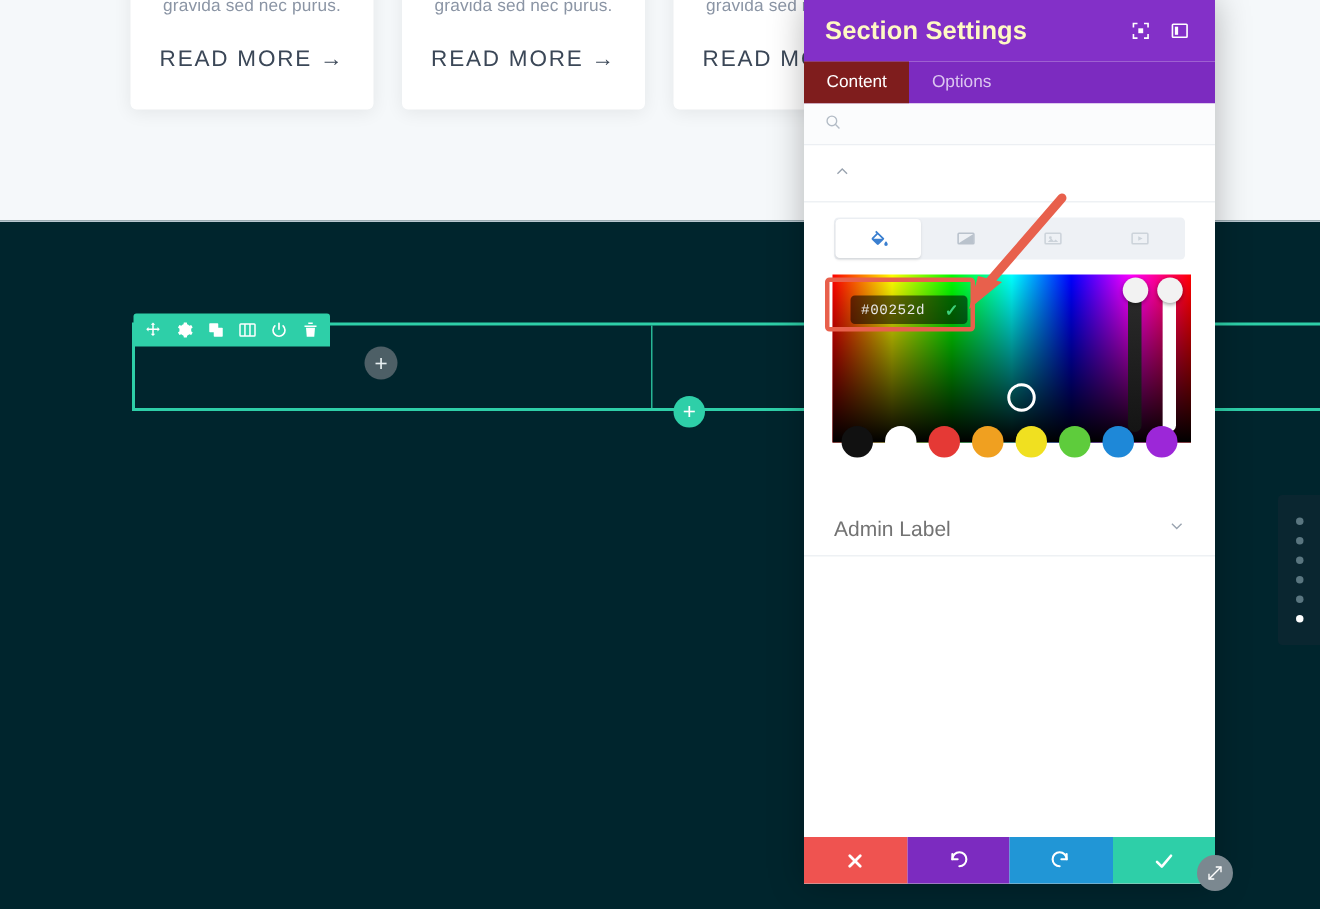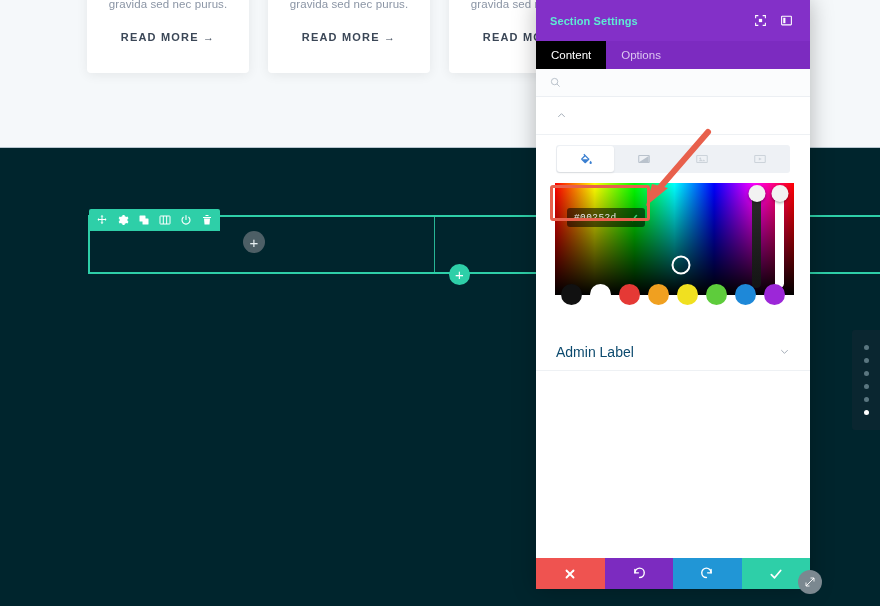--- a/index.html
+++ b/index.html
@@ -27,21 +27,21 @@
     box-shadow: 0 2px 12px rgba(0,0,0,0.07);
     display: flex; flex-direction: column;
     align-items: center; justify-content: flex-start;
     padding-top: 90px;
   }
   .card-text {
     font-size: 11.5px; color: #8b95a5; letter-spacing: .1px;
   }
   .card-link {
     margin-top: 21px;
-    font-size: 11px; font-weight: bold; letter-spacing: 1.2px;
+    font-size: 15px; font-weight: normal; letter-spacing: 1.2px;
     color: #3b4757;
   }
 
   .canvas-dark {
     position: absolute; left: 0; top: 147px; width: 880px; height: 459px;
     background: #00252d;
     border-top: 1px solid #b9c7d0;
   }
 
   
@@ -113,39 +113,39 @@
     background: #ffffff;
     box-shadow: 0 0 22px rgba(0,0,0,0.28);
     display: flex; flex-direction: column;
   }
   .panel-header {
     height: 41px; background: #8330c8;
     display: flex; align-items: center;
     padding: 0 14px;
   }
   .panel-title {
-    color: #5eead4; font-size: 11px; font-weight: bold;
+    color: #fef9c3; font-size: 17px; font-weight: bold;
     flex: 1; letter-spacing: .1px;
   }
   .panel-hicon {
     width: 20px; height: 20px; margin-left: 6px;
     display: flex; align-items: center; justify-content: center;
   }
   .panel-hicon svg { width: 13px; height: 13px; }
 
   .panel-tabs {
     height: 28px; background: #7c2bc0;
     display: flex; align-items: stretch;
   }
   .panel-tab {
     padding: 0 15px;
     display: flex; align-items: center;
     color: #dcc6f0; font-size: 11.5px;
   }
-  .panel-tab.active { background: #000000; color: #ffffff; }
+  .panel-tab.active { background: #7f1d1d; color: #ffffff; }
 
   .search-row {
     height: 28px;
     display: flex; align-items: center;
     padding: 0 14px;
     border-bottom: 1px solid #eceff3;
     background: #fbfcfd;
   }
   .search-input {
     flex: 1; border: none; outline: none; background: transparent;
@@ -156,21 +156,21 @@
   .search-icon svg { width: 11px; height: 11px; stroke: #b3bcc6; fill: none; }
 
   .panel-body { flex: 1; overflow: hidden; background: #ffffff; }
 
   .accordion-head {
     height: 38px; display: flex; align-items: center;
     padding: 0 20px;
     border-bottom: 1px solid #eef1f4;
   }
   .accordion-title { flex: 1; font-size: 14px; color: #4a7bb5; }
-  .accordion-title.muted { color: #0c4a6e; }
+  .accordion-title.muted { color: #737373; }
   .chev svg { width: 11px; height: 11px; stroke: #9aa4b0; fill: none; stroke-width: 2; }
 
   .bg-tabs {
     display: flex; gap: 1px;
     margin: 10px 20px 0 20px;
     background: #eef1f5; border-radius: 3px;
     padding: 1px;
   }
   .bg-tab {
     flex: 1; height: 26px;
@@ -214,21 +214,21 @@
   }
   .slider-handle {
     position: absolute; top: -8px; left: 50%;
     transform: translateX(-50%);
     width: 17px; height: 17px; border-radius: 50%;
     background: #f2f2f2;
     box-shadow: 0 1px 3px rgba(0,0,0,0.4);
   }
 
   .hex-box {
-    position: absolute; left: 12px; top: 25px;
+    position: absolute; left: 12px; top: 14px;
     width: 78px; height: 19px;
     background: rgba(0,0,0,0.55);
     border-radius: 3px;
     display: flex; align-items: center;
     padding-left: 7px;
     z-index: 4;
   }
   .hex-value {
     color: #e8e8e8; font-size: 9.5px; letter-spacing: .4px;
     font-family: "Liberation Mono", monospace;

